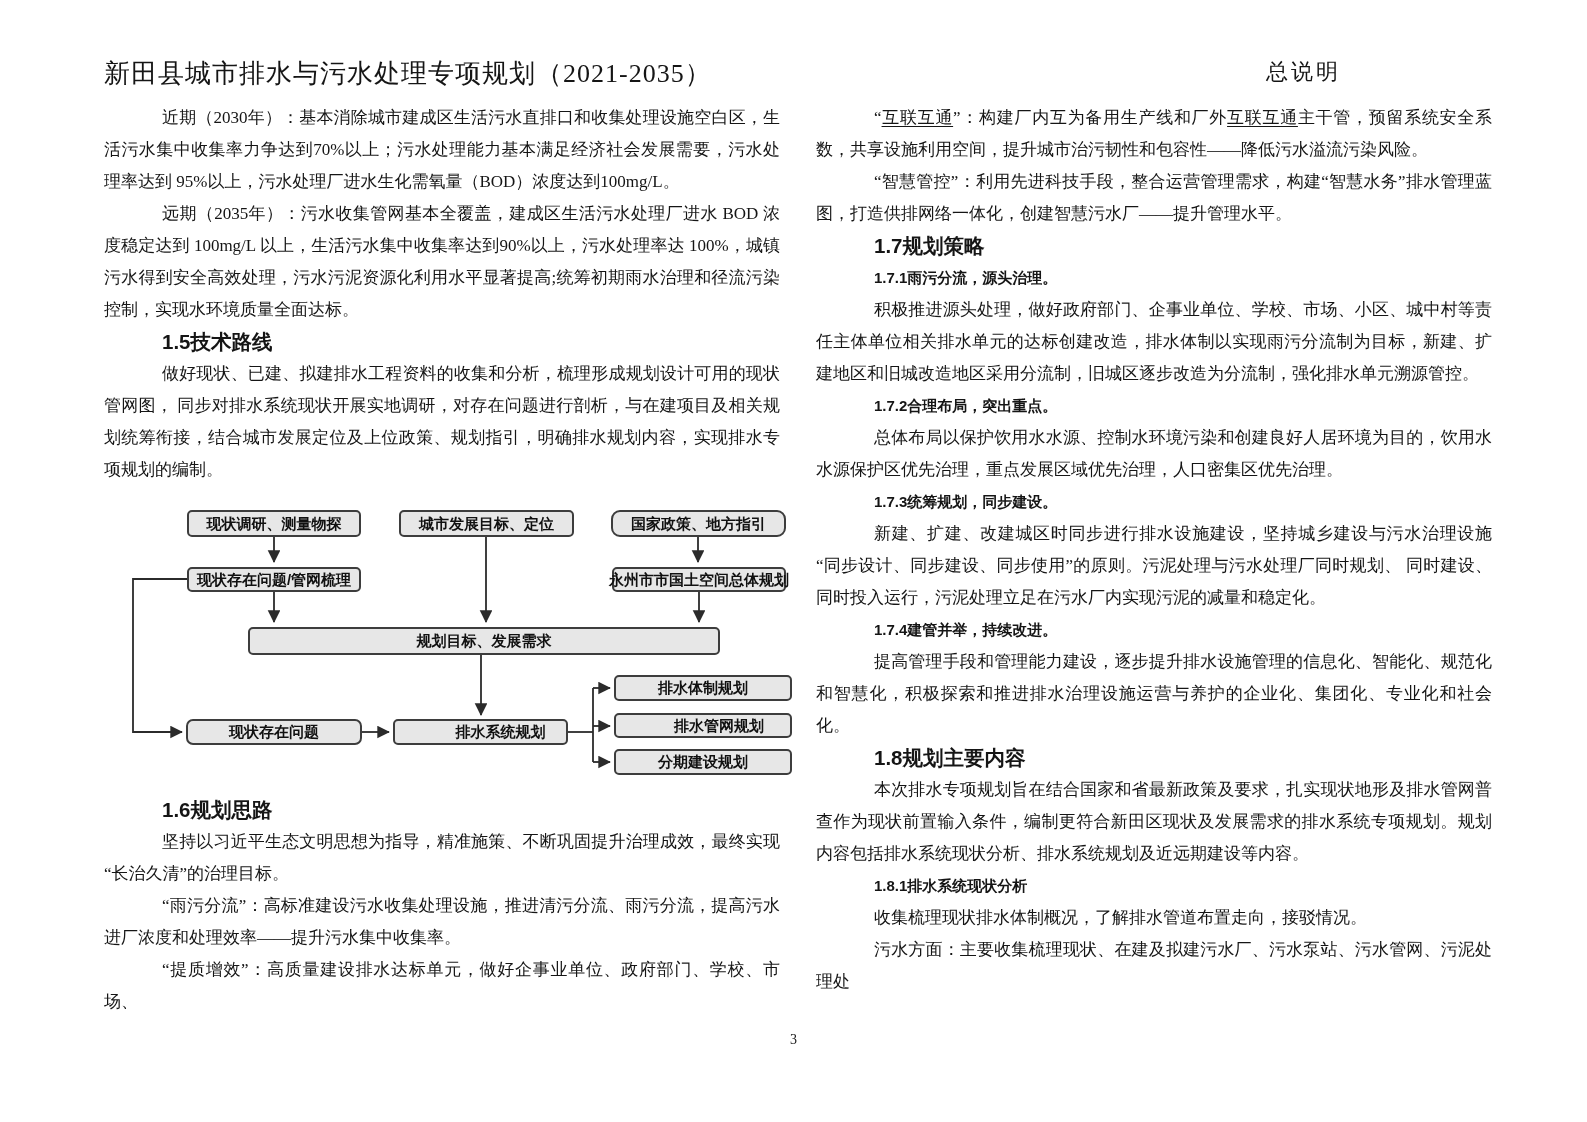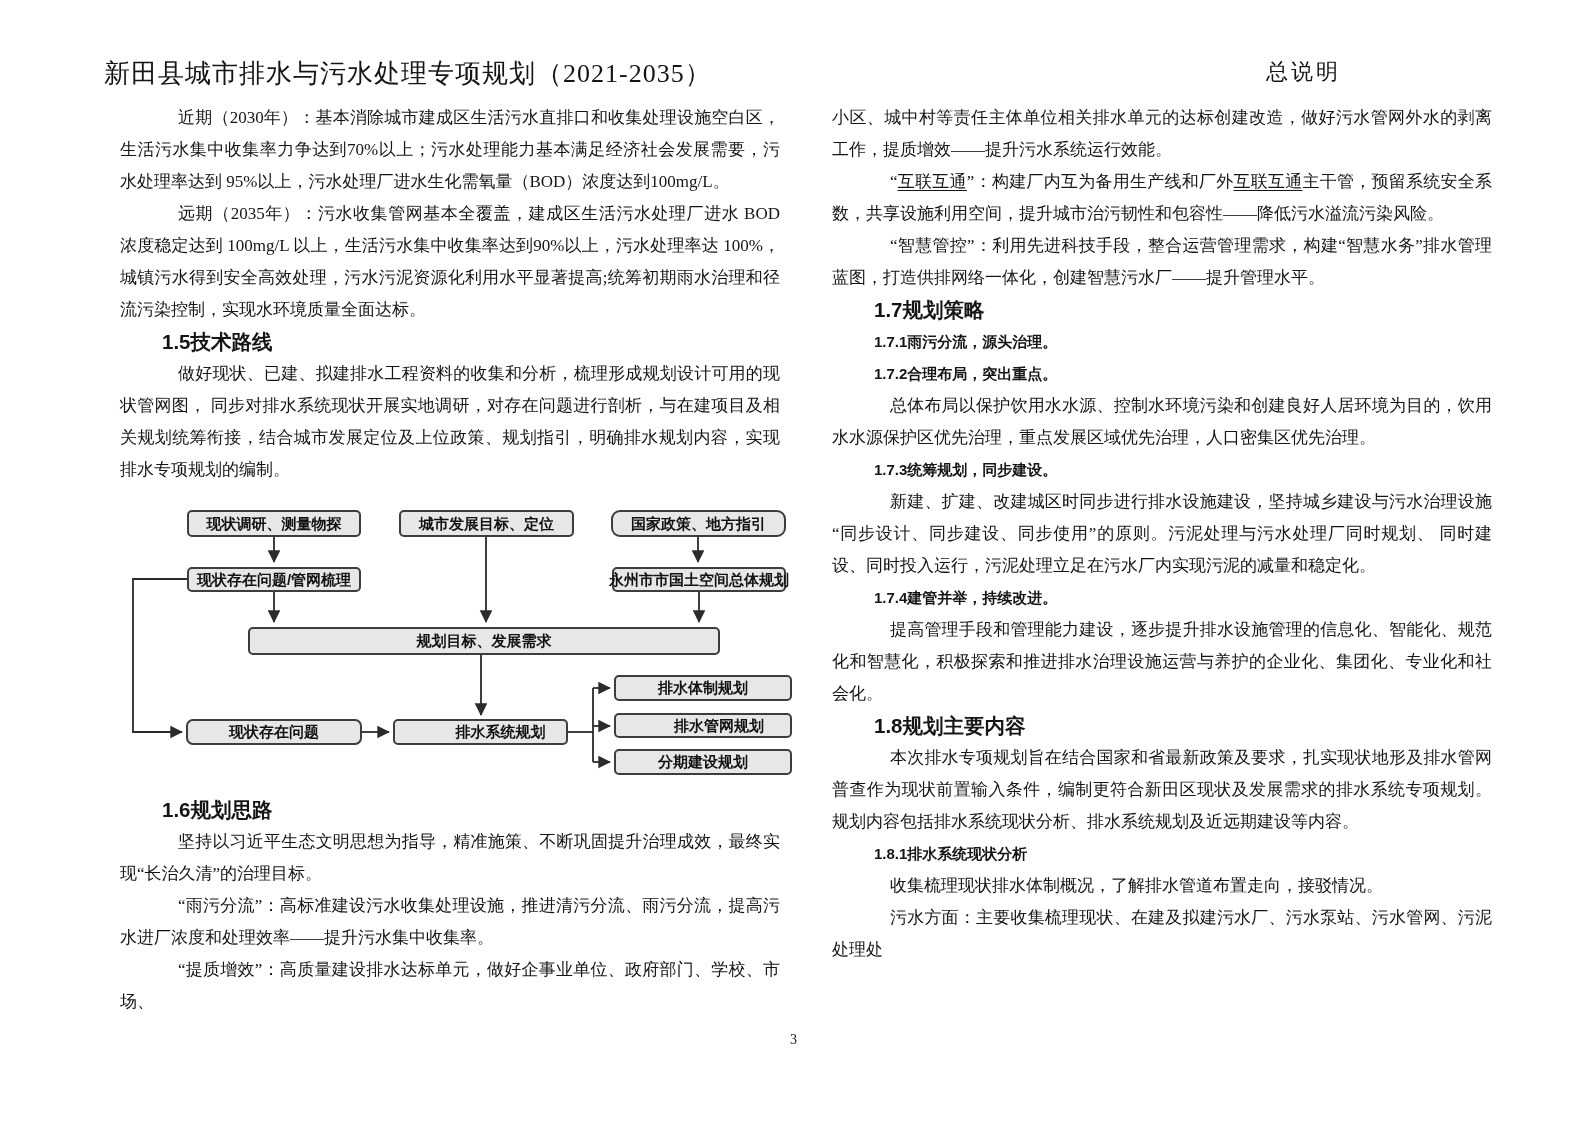--- a/index.html
+++ b/index.html
@@ -20,21 +20,21 @@
   
   .hdr-left{position:absolute;left:104px;top:56px;font-size:26px;letter-spacing:1px;}
   .hdr-right{position:absolute;left:1266px;top:57px;font-size:22px;letter-spacing:3px;}
 
   
   .col{position:absolute;top:102px;width:676px;font-size:17px;line-height:32px;}
   .col-left{left:104px;}
   .col-right{left:816px;}
 
   .blk{margin:0;}
-  .blk.p{text-align:justify;text-indent:58px;margin-left:16px;}
+  .blk.p{text-align:justify;text-indent:58px;}
   .blk.p.noindent{text-indent:0;}
   .blk.h1{font-weight:bold;font-size:20.5px;line-height:32px;text-indent:58px;font-family:"Liberation Sans","DejaVu Sans",sans-serif;}
   .blk.h2{font-weight:bold;font-size:15px;line-height:32px;text-indent:58px;font-family:Liberation Sans, sans-serif;}
   .u{text-decoration:underline;text-underline-offset:3px;}
 
   
   .flowchart{
     position:relative;
     width:670px;height:288px;
     margin:14px 4px 6px 20px;
@@ -109,25 +109,25 @@
     <div>
         <div class="blk h1">1.6规划思路</div>
         <p class="blk p">坚持以习近平生态文明思想为指导，精准施策、不断巩固提升治理成效，最终实现“长治久清”的治理目标。</p>
         <p class="blk p">“雨污分流”：高标准建设污水收集处理设施，推进清污分流、雨污分流，提高污水进厂浓度和处理效率——提升污水集中收集率。</p>
         <p class="blk p">“提质增效”：高质量建设排水达标单元，做好企事业单位、政府部门、学校、市场、</p>
       </div>
   </div>
 
   <div class="col col-right">
     <div>
-        <p class="blk p noindent">小区、城中村等责任主体单位相关排水单元的达标创建改造，做好污水管网外水的剥离工作，提质增效——提升污水系统运行效能。</p>
         <p class="blk p"><span>“</span><span class="u">互联互通</span><span>”：构建厂内互为备用生产线和厂外</span><span class="u">互联互通</span><span>主干管，预留系统安全系数，共享设施利用空间，提升城市治污韧性和包容性——降低污水溢流污染风险。</span></p>
         <p class="blk p">“智慧管控”：利用先进科技手段，整合运营管理需求，构建“智慧水务”排水管理蓝图，打造供排网络一体化，创建智慧污水厂——提升管理水平。</p>
         <div class="blk h1">1.7规划策略</div>
         <div class="blk h2">1.7.1雨污分流，源头治理。</div>
+        <p class="blk p">积极推进源头处理，做好政府部门、企事业单位、学校、市场、小区、城中村等责任主体单位相关排水单元的达标创建改造，排水体制以实现雨污分流制为目标，新建、扩建地区和旧城改造地区采用分流制，旧城区逐步改造为分流制，强化排水单元溯源管控。</p>
         <div class="blk h2">1.7.2合理布局，突出重点。</div>
         <p class="blk p">总体布局以保护饮用水水源、控制水环境污染和创建良好人居环境为目的，饮用水水源保护区优先治理，重点发展区域优先治理，人口密集区优先治理。</p>
         <div class="blk h2">1.7.3统筹规划，同步建设。</div>
         <p class="blk p">新建、扩建、改建城区时同步进行排水设施建设，坚持城乡建设与污水治理设施“同步设计、同步建设、同步使用”的原则。污泥处理与污水处理厂同时规划、 同时建设、同时投入运行，污泥处理立足在污水厂内实现污泥的减量和稳定化。</p>
         <div class="blk h2">1.7.4建管并举，持续改进。</div>
         <p class="blk p">提高管理手段和管理能力建设，逐步提升排水设施管理的信息化、智能化、规范化和智慧化，积极探索和推进排水治理设施运营与养护的企业化、集团化、专业化和社会化。</p>
         <div class="blk h1">1.8规划主要内容</div>
         <p class="blk p">本次排水专项规划旨在结合国家和省最新政策及要求，扎实现状地形及排水管网普查作为现状前置输入条件，编制更符合新田区现状及发展需求的排水系统专项规划。规划内容包括排水系统现状分析、排水系统规划及近远期建设等内容。</p>
         <div class="blk h2">1.8.1排水系统现状分析</div>
         <p class="blk p">收集梳理现状排水体制概况，了解排水管道布置走向，接驳情况。</p>

